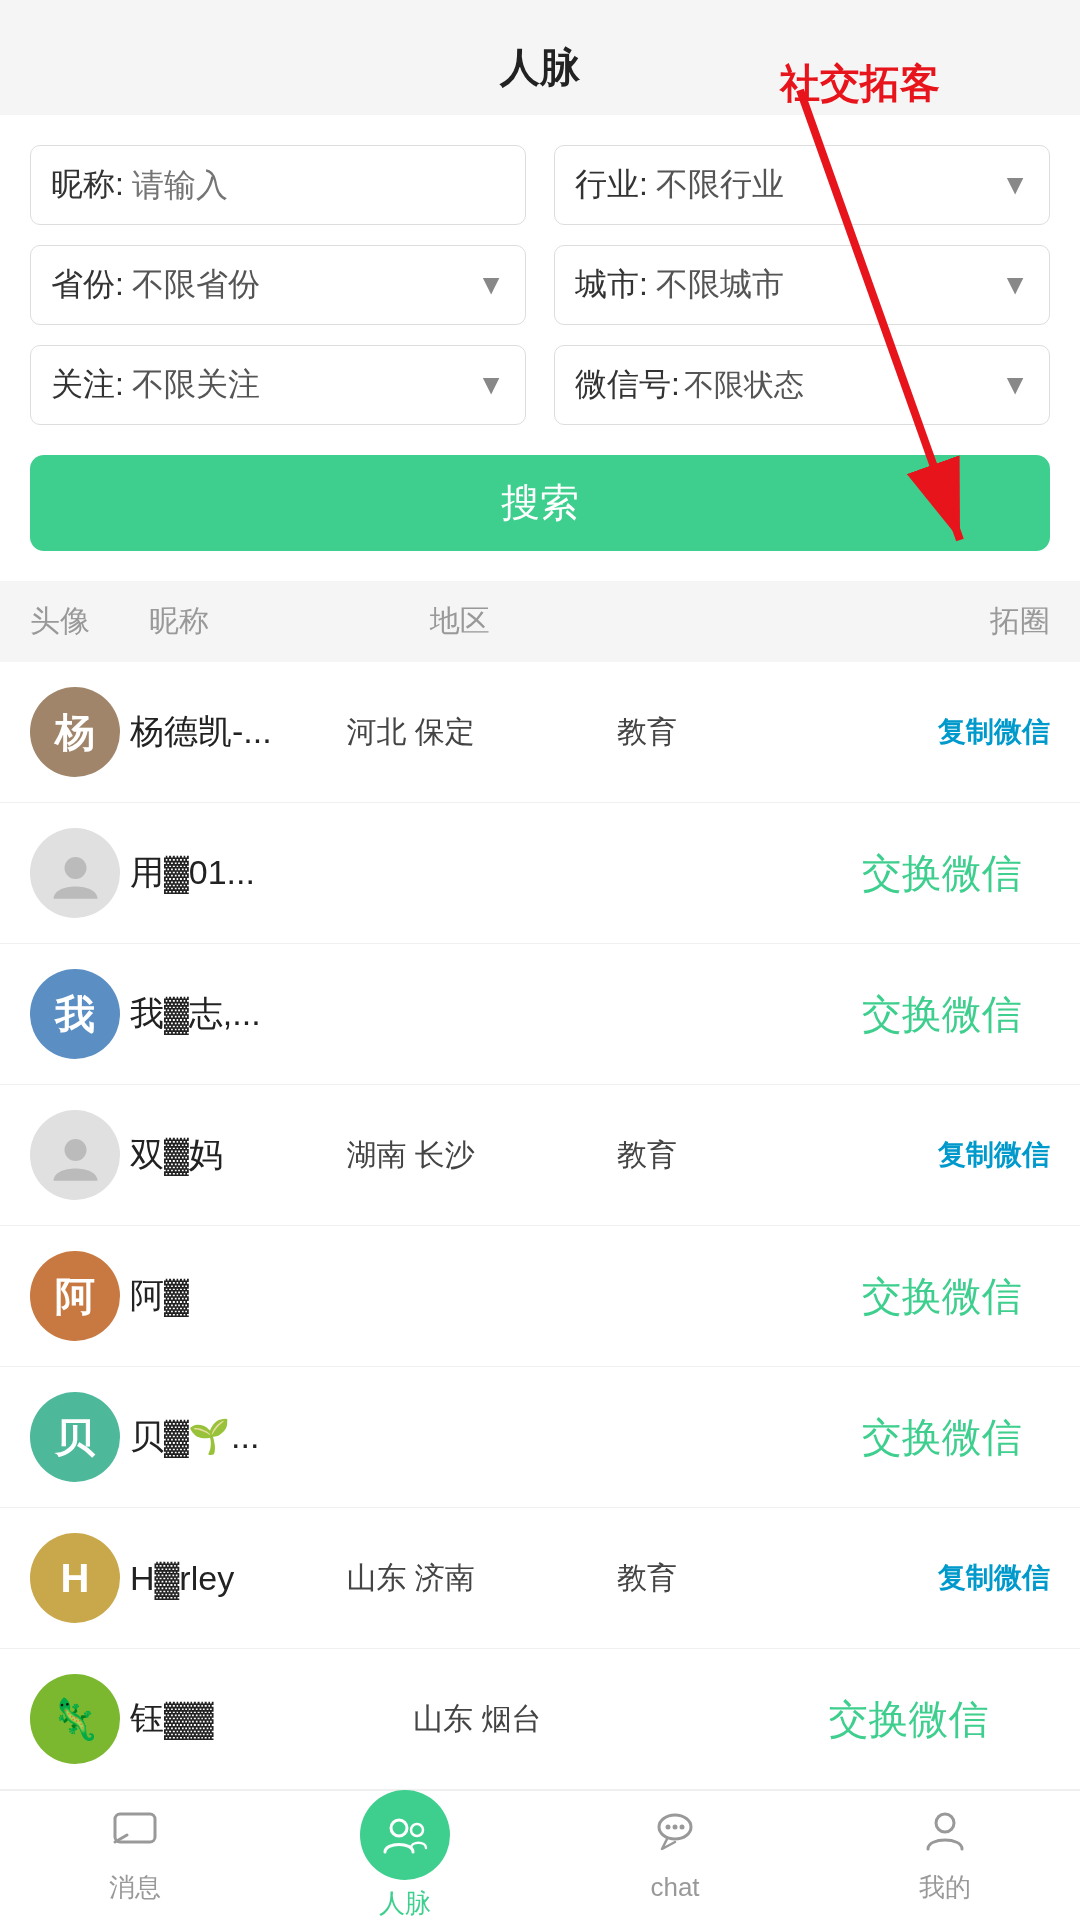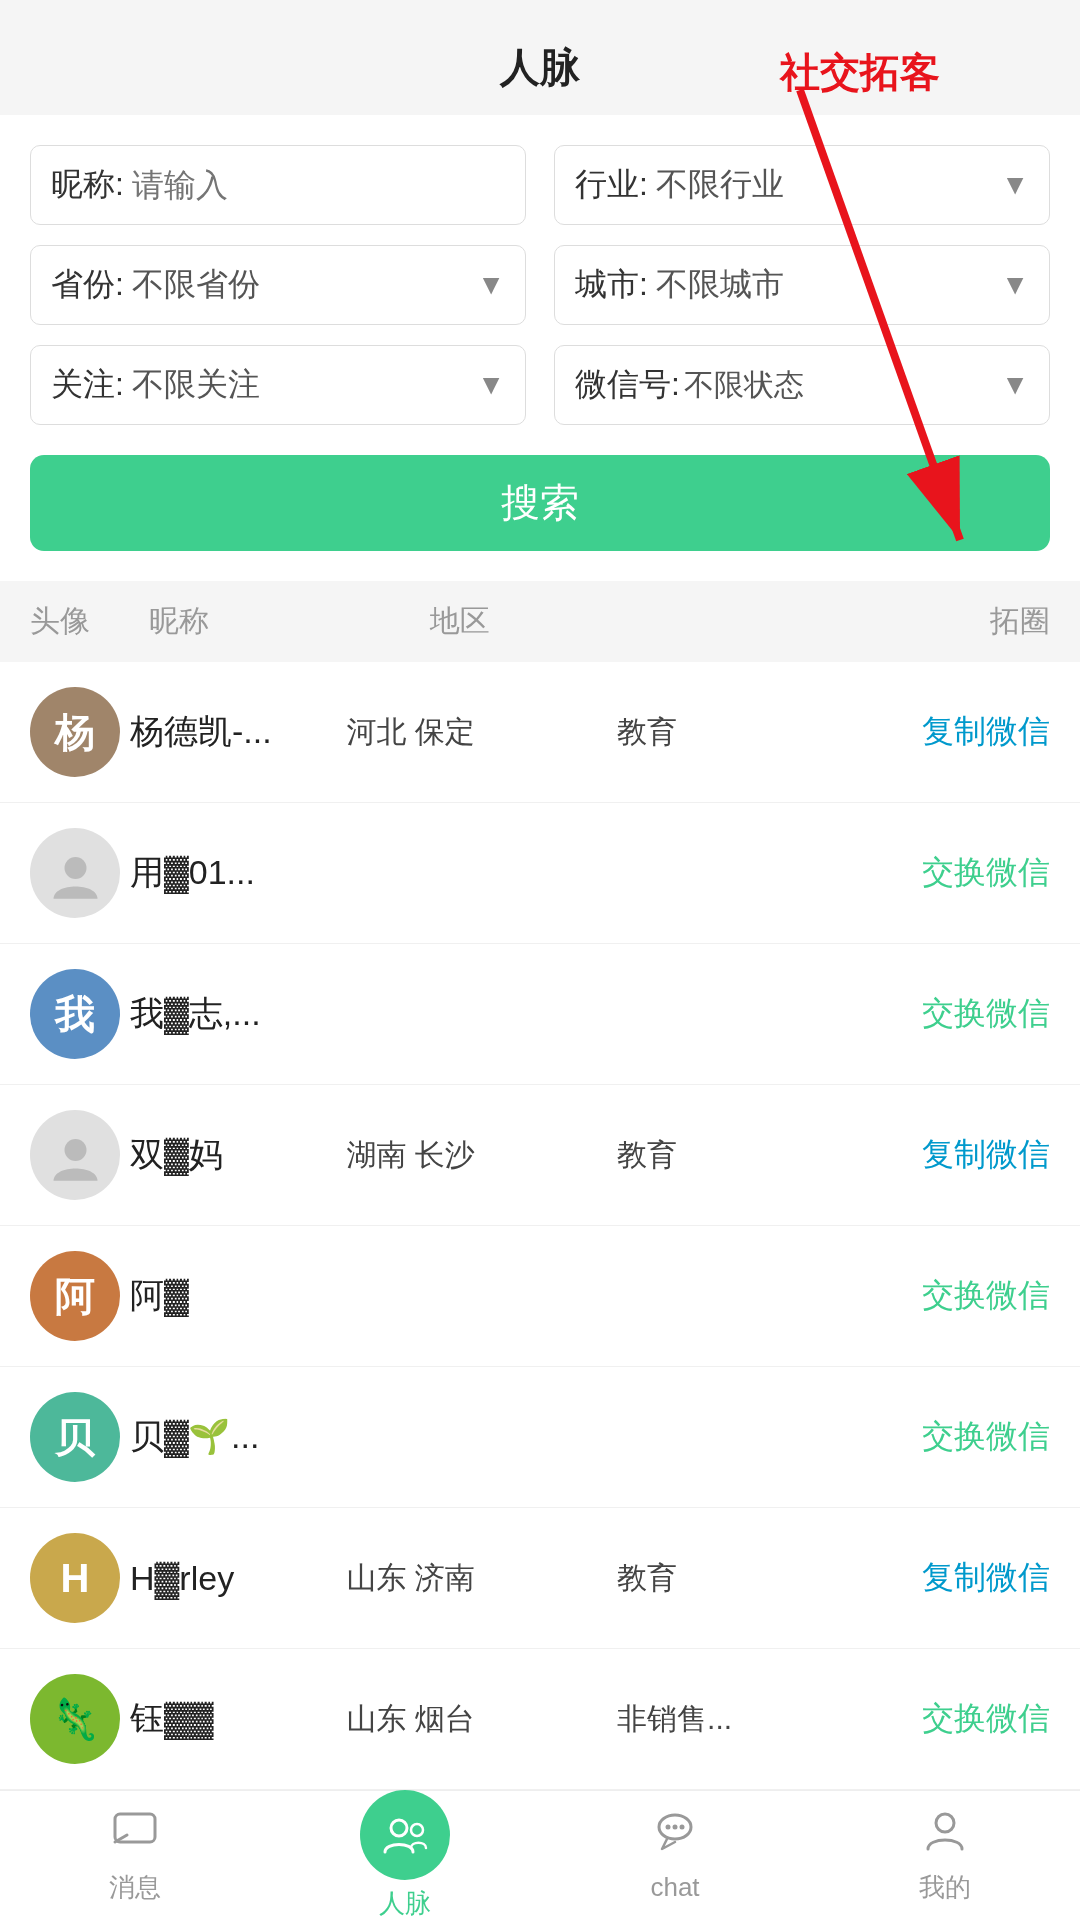--- a/index.html
+++ b/index.html
@@ -17,21 +17,21 @@
       background: #f5f5f5;
       text-align: center;
       padding: 40px 0 20px 0;
       font-size: 40px;
       font-weight: 600;
       color: #222;
     }
 
     .annotation {
       position: absolute;
-      top: 45px;
+      top: 56px;
       right: 140px;
       color: #e8141c;
       font-size: 40px;
       font-weight: 700;
       z-index: 10;
     }
 
     .arrow-overlay {
       position: absolute;
       top: 60px;
@@ -166,30 +166,30 @@
 
     .user-industry {
       flex: 2;
       font-size: 30px;
       color: #444;
     }
 
     .action-copy {
       flex: 2;
       text-align: right;
-      font-size: 32px;
+      font-size: 28px;
       color: #0099cc;
-      font-weight: 400;
+      font-weight: 700;
       cursor: pointer;
     }
 
     .action-exchange {
       flex: 2;
-      text-align: right;
-      font-size: 32px;
+      text-align: center;
+      font-size: 40px;
       color: #3ecf8e;
       font-weight: 500;
       cursor: pointer;
     }
 
     .bottom-nav {
       position: fixed;
       bottom: 0;
       left: 0;
       width: 1080px;
@@ -354,21 +354,20 @@
     <div class="avatar-img" style="background:#c9a84c;width:90px;height:90px;border-radius:50%;flex-shrink:0;">H</div>
     <div class="user-name">H▓rley</div>
     <div class="user-region">山东 济南</div>
     <div class="user-industry">教育</div>
     <div class="action-copy">复制微信</div>
   </div>
       <div class="user-row">
     <div class="avatar-img" style="background:#7cb82f;width:90px;height:90px;border-radius:50%;flex-shrink:0;">🦎</div>
     <div class="user-name">钰▓▓</div>
     <div class="user-region">山东 烟台</div>
-    <div class="user-industry">非销售...</div>
     <div class="action-exchange">交换微信</div>
   </div>
     </div>
 </div>
 
 <div class="bottom-nav">
 
   <div class="nav-item">
     <div class="nav-icon">
       <svg width="46" height="46" viewBox="0 0 46 46" fill="none" xmlns="http://www.w3.org/2000/svg">

